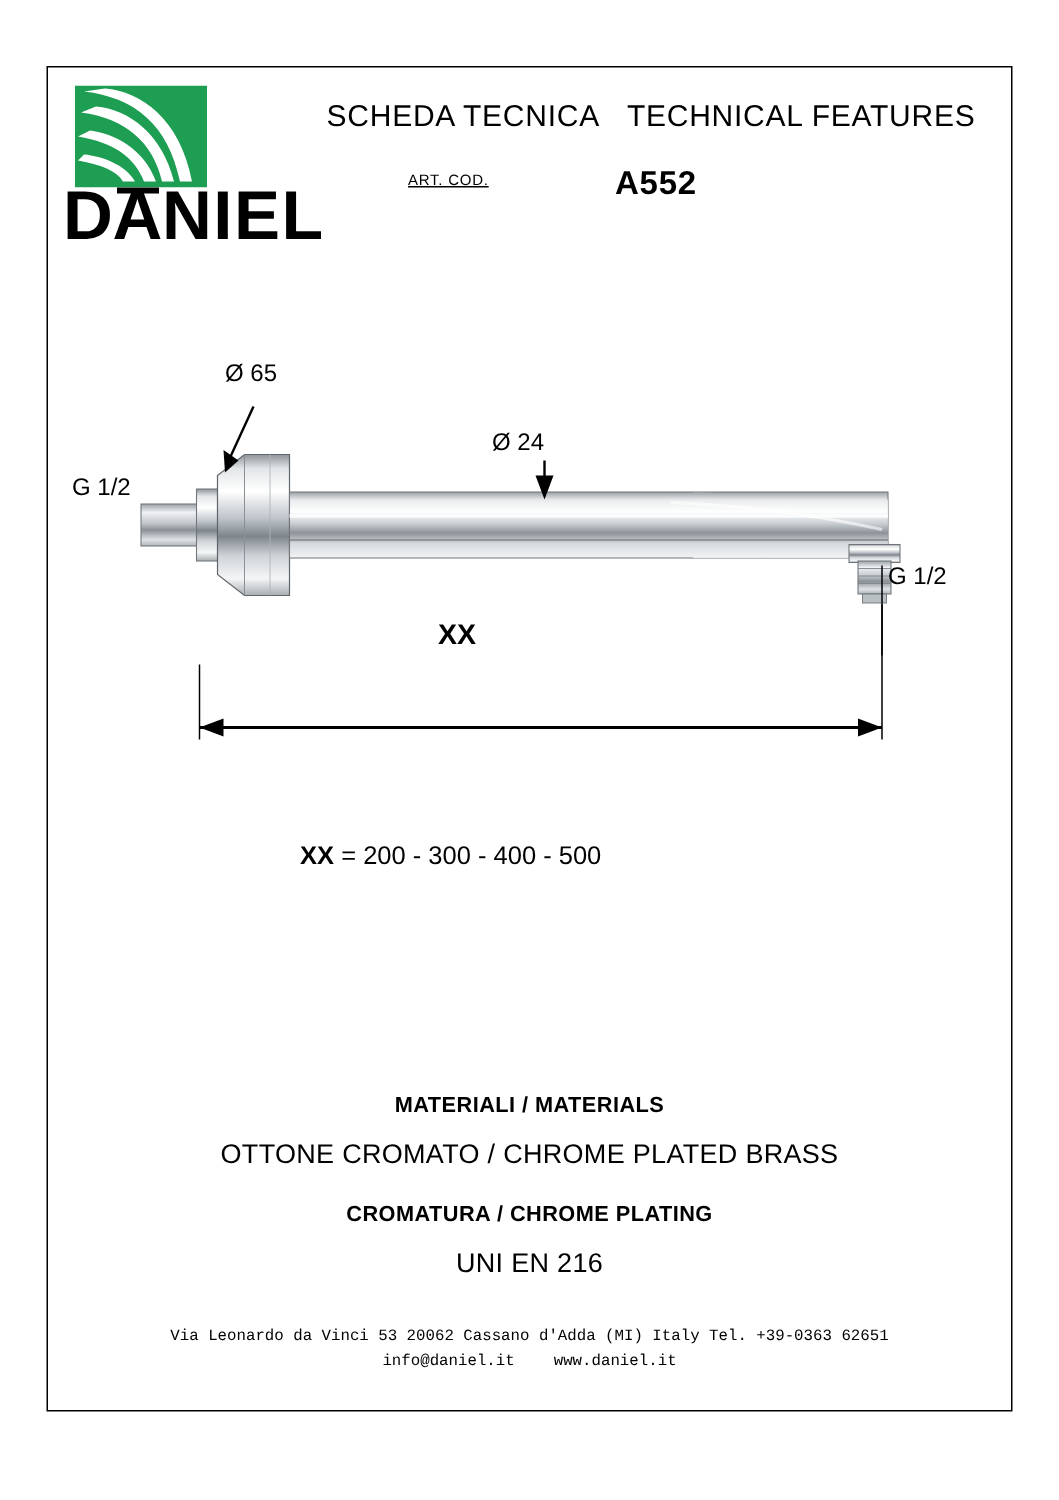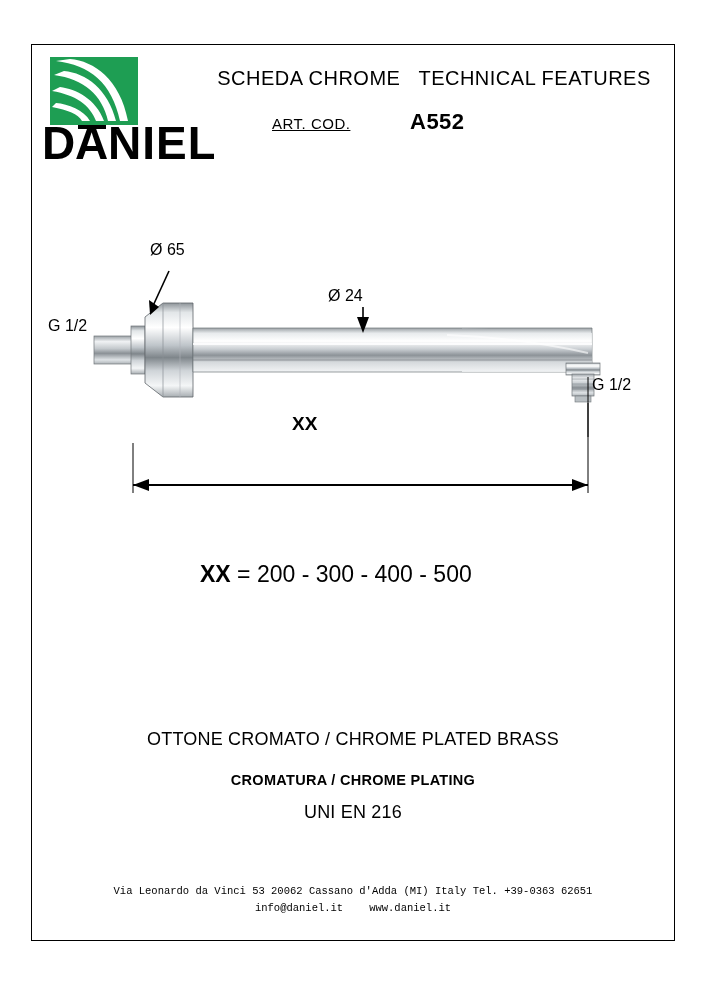--- a/index.html
+++ b/index.html
@@ -59,21 +59,21 @@
     text-align: center;
     font-size: 20px;
     letter-spacing: 0.5px;
     white-space: nowrap;
   }
   .hdr-title .sp { display: inline-block; width: 18px; }
   .art-cod {
     position: absolute;
     left: 240px;
     top: 70px;
-    font-size: 15px;
+    font-size: 10px;
     text-decoration: underline;
     letter-spacing: 0.5px;
   }
   .art-code-value {
     position: absolute;
     left: 378px;
     top: 64px;
     font-size: 22px;
     font-weight: bold;
     letter-spacing: 0.5px;
@@ -96,21 +96,21 @@
   .lbl-d65   { left: 118px; top: 196px; }
   .lbl-d24   { left: 296px; top: 242px; }
   .lbl-g12-l { left: 16px;  top: 272px; }
   .lbl-g12-r { left: 560px; top: 331px; }
   .lbl-xx    { left: 260px; top: 368px; font-size: 19px; font-weight: bold; }
 
   .xx-values {
     position: absolute;
     left: 168px;
     top: 516px;
-    font-size: 23px;
+    font-size: 17px;
     white-space: nowrap;
   }
   .xx-values b { font-weight: bold; }
 
   
   .mat-block {
     position: absolute;
     left: 0;
     top: 684px;
     width: 642px;
@@ -161,21 +161,21 @@
       <svg width="172" height="52" viewBox="0 0 172 52">
         <text x="0" y="40" font-family="Liberation Sans, sans-serif" font-size="46" font-weight="bold" fill="#000000">D</text>
         <text x="33" y="40" font-family="Liberation Sans, sans-serif" font-size="46" font-weight="bold" fill="#000000">A</text>
         <text x="66" y="40" font-family="Liberation Sans, sans-serif" font-size="46" font-weight="bold" fill="#000000">NIEL</text>
         <line x1="36" y1="8" x2="64" y2="8" stroke="#000000" stroke-width="4"></line>
       </svg>
     </div>
   </div>
 
   <div class="hdr-title">
-    <span>SCHEDA CHROME</span><span class="sp"></span><span>TECHNICAL FEATURES</span>
+    <span>SCHEDA TECNICA</span><span class="sp"></span><span>TECHNICAL FEATURES</span>
   </div>
 
   <div class="art-cod">ART. COD.</div>
   <div class="art-code-value">A552</div>
 
   <svg class="drawing" viewBox="0 0 642 895">
     <defs>
       <linearGradient id="tubeGrad" x1="0" y1="0" x2="0" y2="1">
         <stop offset="0%" stop-color="#9aa0a4"></stop>
         <stop offset="12%" stop-color="#e8ebed"></stop>
@@ -248,20 +248,21 @@
   <div class="lbl lbl-g12-r">G 1/2</div>
   <div class="lbl lbl-xx">XX</div>
 
   <div class="xx-values">
     <b>XX</b>
     <span>=</span>
     <span>200 - 300 - 400 - 500</span>
   </div>
 
   <div class="mat-block">
+    <div class="mat-h">MATERIALI / MATERIALS</div>
     <div class="mat-p">OTTONE CROMATO  / CHROME PLATED BRASS</div>
     <div class="mat-h">CROMATURA / CHROME PLATING</div>
     <div class="mat-p mat-p2">UNI EN 216</div>
   </div>
 
   <div class="footer">
     <div>Via Leonardo da Vinci 53    20062 Cassano d'Adda (MI) Italy Tel. +39-0363 62651</div>
     <div>
       <span class="mail">info@daniel.it</span><span class="gap"></span><span>www.daniel.it</span>
     </div>

